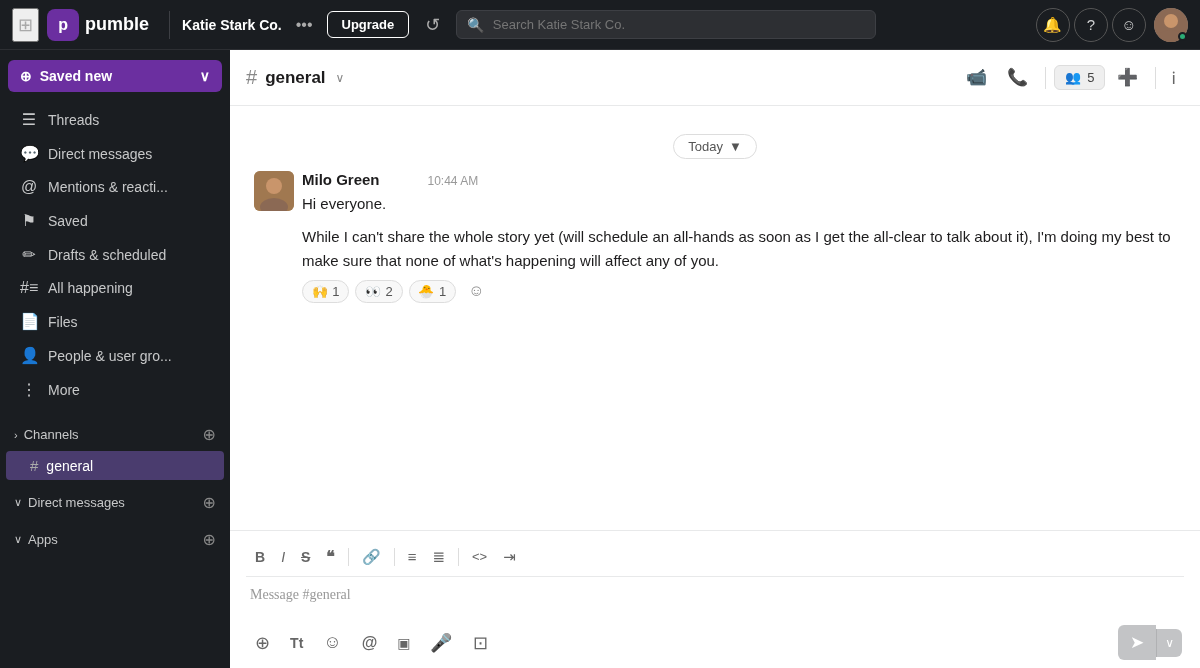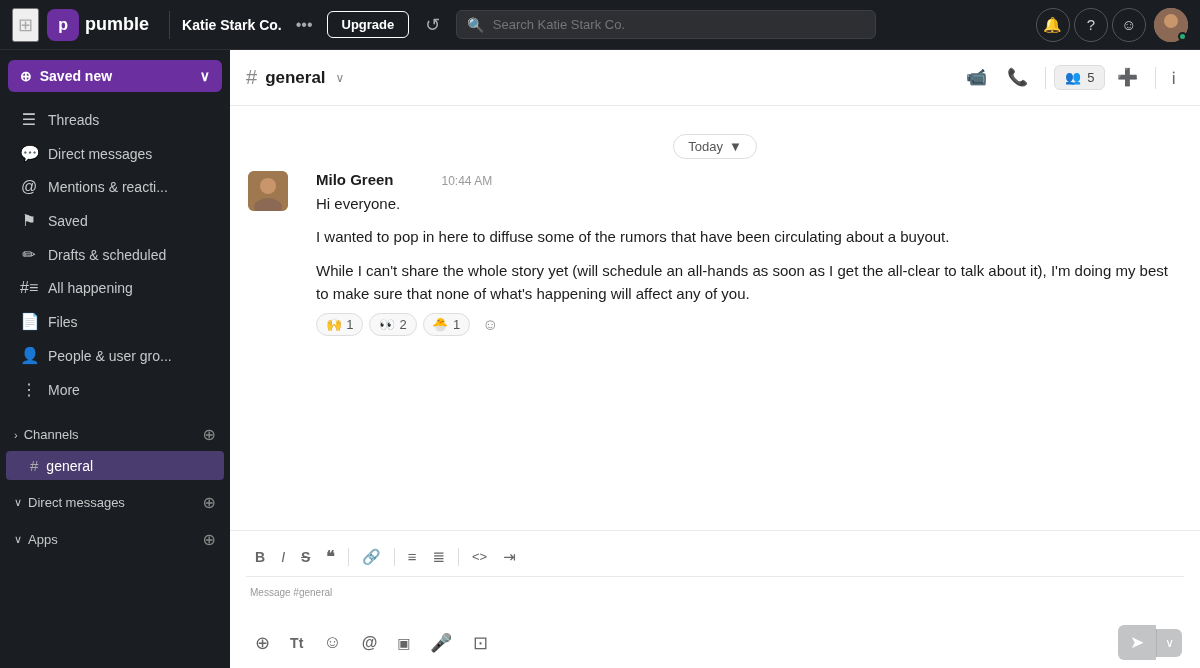--- a/index.html
+++ b/index.html
@@ -97,32 +97,32 @@
     .channel-header-actions { margin-left: auto; display: flex; align-items: center; gap: 4px; }
     .ch-action-btn {
       background: none; border: none; color: #666; font-size: 17px; cursor: pointer;
       padding: 6px 8px; border-radius: 4px; display: flex; align-items: center; gap: 4px;
     }
     .ch-members { display: flex; align-items: center; gap: 6px; padding: 4px 10px; border: 1px solid #ddd; border-radius: 6px; color: #444; font-size: 13px; cursor: pointer; }
     .ch-divider { width: 1px; height: 22px; background: #ddd; margin: 0 4px; }
 
     
     .messages-area {
-      flex: 1; overflow-y: auto; padding: 16px 18px;
+      flex: 1; overflow-y: auto; padding: 16px 24px;
       display: flex; flex-direction: column; background: white;
     }
     .date-divider {
       display: flex; align-items: center; justify-content: center; margin: 12px 0;
     }
     .date-badge {
       background: white; border: 1px solid #ddd; border-radius: 20px;
       padding: 4px 14px; font-size: 13px; color: #555; display: flex; align-items: center; gap: 6px;
       cursor: pointer; font-weight: 500;
     }
-    .message-group { display: flex; gap: 28px; margin-bottom: 12px; }
+    .message-group { display: flex; gap: 8px; margin-bottom: 12px; }
     .msg-avatar {
       width: 40px; height: 40px; border-radius: 6px; background: #c5a880;
       flex-shrink: 0; overflow: hidden; display: flex; align-items: center; justify-content: center;
       font-size: 18px;
     }
     .msg-content { flex: 1; }
     .msg-header { display: flex; align-items: baseline; gap: 8px; margin-bottom: 4px; }
     .msg-author { font-weight: 700; font-size: 15px; color: #1d1c1d; }
     .msg-time { font-size: 12px; color: #999; margin-left: 40px; }
     .msg-text { font-size: 15px; color: #1d1c1d; line-height: 1.55; }
@@ -143,22 +143,22 @@
     .input-toolbar {
       display: flex; align-items: center; gap: 2px; padding: 4px 2px 6px;
       border-bottom: 1px solid #e8e9ea; margin-bottom: 4px;
     }
     .toolbar-btn {
       background: none; border: none; color: #666; font-size: 14px; cursor: pointer;
       padding: 4px 7px; border-radius: 4px; font-weight: 700;
     }
     .toolbar-sep { width: 1px; height: 18px; background: #ddd; margin: 0 4px; }
     .input-area {
-      min-height: 40px; padding: 6px 4px; font-size: 10px; color: #999;
-      outline: none; cursor: text;
+      min-height: 40px; padding: 6px 4px; font-size: 14px; color: #999;
+      outline: none; cursor: text; font-family: Liberation Serif, serif;
     }
     .input-bottom-bar {
       display: flex; align-items: center; gap: 6px; padding: 4px 2px;
     }
     .input-bottom-btn {
       background: none; border: none; color: #666; font-size: 18px; cursor: pointer;
       padding: 4px 7px; border-radius: 4px;
     }
     .send-group { margin-left: auto; display: flex; align-items: center; }
     .send-btn {
@@ -327,21 +327,20 @@
               <ellipse cx="20" cy="36" rx="14" ry="9" fill="#8B6954"></ellipse>
             </svg>
         </div>
         <div class="msg-content">
           <div class="msg-header">
             <span class="msg-author">Milo Green</span>
             <span class="msg-time">10:44 AM</span>
           </div>
           <div class="msg-text">
             <p>Hi everyone.</p>
-            <p>I wanted to pop in here to diffuse some of the rumors that have been circulating about a buyout.</p>
             <p>While I can't share the whole story yet (will schedule an all-hands as soon as I get the all-clear to talk about it), I'm doing my best to make sure that none of what's happening will affect any of you.</p>
           </div>
           <div class="reactions">
             <div class="reaction">
               <span>🙌</span>
               <span>1</span>
             </div>
             <div class="reaction">
               <span>👀</span>
               <span>2</span>

